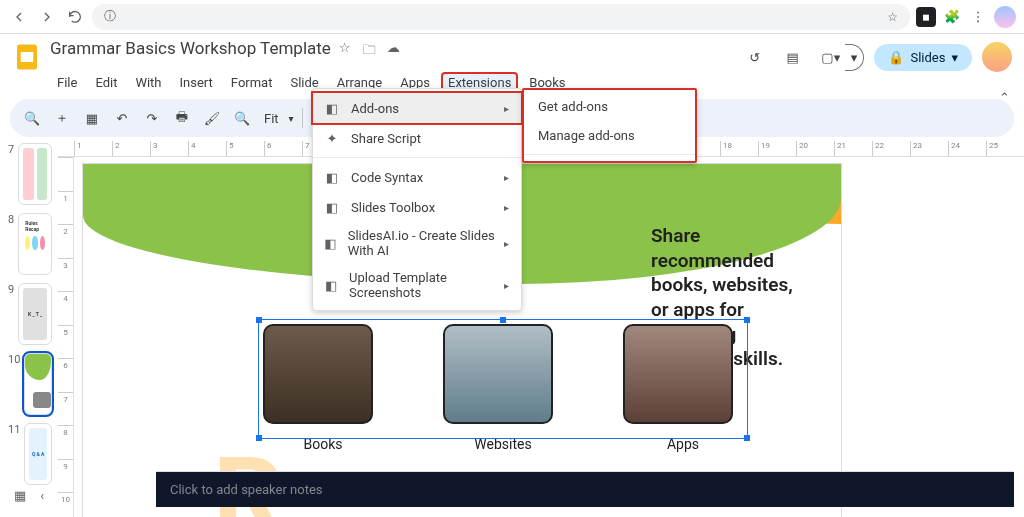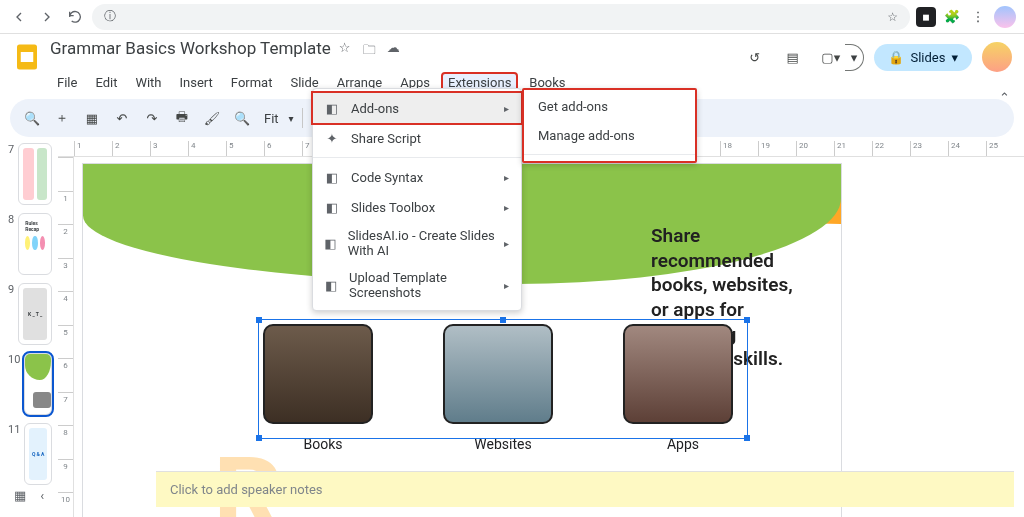--- a/index.html
+++ b/index.html
@@ -73,21 +73,21 @@
   .dd-item:hover, .dd-item.hover { background:#eee; }
   .dd-item.hl { border:2px solid #d93025; margin:-2px; }
   .dd-icon { width:18px; height:18px; margin-right:10px; display:inline-flex; align-items:center; justify-content:center; color:#5f6368; }
   .dd-arrow { color:#5f6368; font-size:10px; }
   .dd-sep { height:1px; background:#e8eaed; margin:4px 0; }
 
   .submenu { position:absolute; top:88px; left:522px; width:175px; background:#fff; border:2px solid #d93025; border-radius:2px; box-shadow:0 2px 6px rgba(0,0,0,.2); z-index:101; padding:2px 0; }
   .sub-item { padding:7px 14px; font-size:13px; color:#3c4043; }
 
   
-  .notes { position:absolute; bottom:10px; left:156px; right:10px; height:36px; border-top:1px solid #e0e0e0; display:flex; align-items:center; padding:0 14px; color:#80868b; font-size:13px; background:#fef9c3;}
+  .notes { position:absolute; bottom:10px; left:156px; right:10px; height:36px; border-top:1px solid #e0e0e0; display:flex; align-items:center; padding:0 14px; color:#80868b; font-size:13px; background:#0f172a;}
   .bottom-icons { position:absolute; bottom:14px; left:14px; display:flex; gap:14px; color:#5f6368;}
   .chevron-collapse { position:absolute; top:90px; right:14px; color:#5f6368;}
 </style>
 </head>
 <body>
 
 <div class="browser-bar">
   <div class="icon-btn">
       <svg viewBox="0 0 24 24">
         <path d="M15 6l-6 6 6 6"></path>

